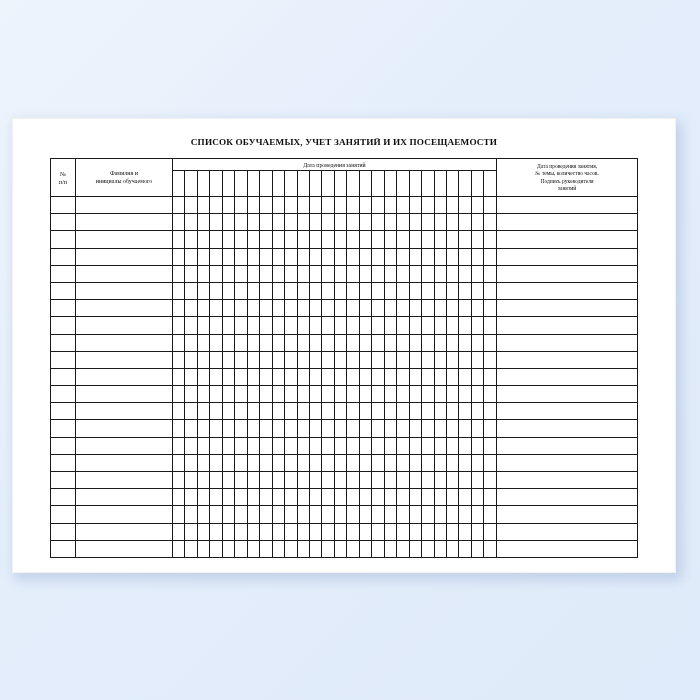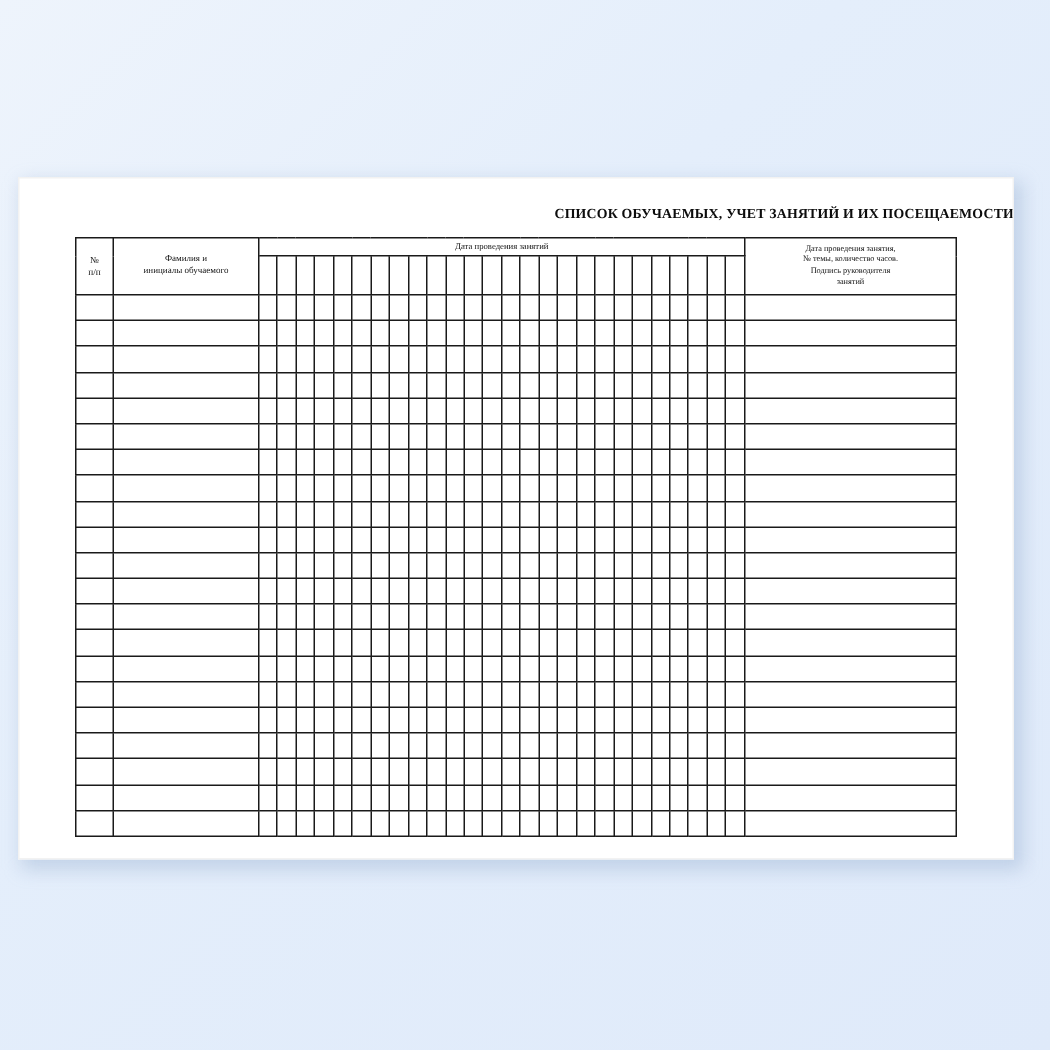--- a/index.html
+++ b/index.html
@@ -37,21 +37,21 @@
     width: 664px;
     height: 455px;
     background: #ffffff;
     box-sizing: border-box;
   }
   .sheet-title {
     position: absolute;
     left: 0;
     top: 19px;
     width: 664px;
-    text-align: right;
+    text-align: center;
     font-size: 9.2px;
     font-weight: bold;
     letter-spacing: 0.15px;
     color: #0d0d0d;
     font-family: "Liberation Serif", serif;
   }
   .grid-wrap {
     position: absolute;
     left: 38px;
     top: 40px;

